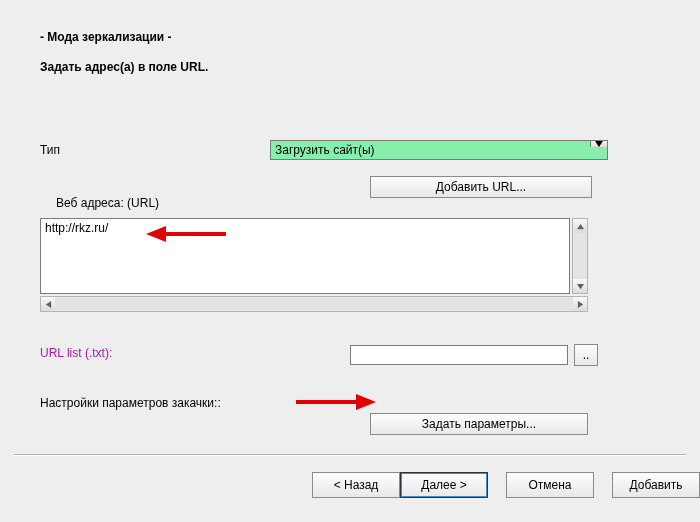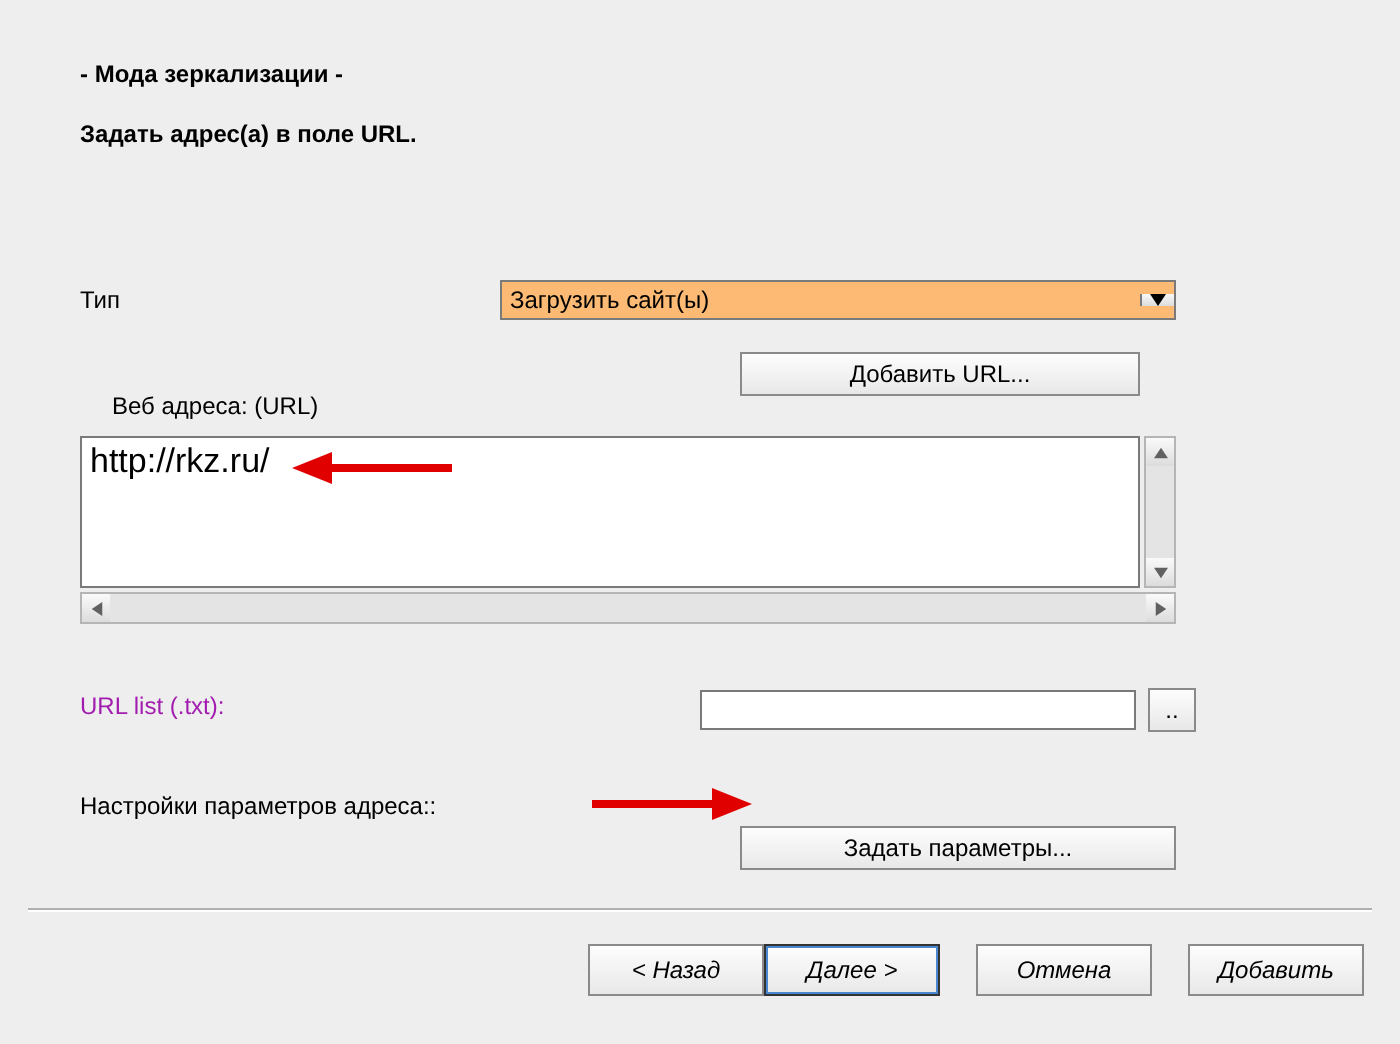--- a/index.html
+++ b/index.html
@@ -30,24 +30,24 @@
   }
   .instruction-line {
     margin-bottom: 40px;
   }
   .label-col {
     width: 210px;
   }
 
   .combo {
     display: flex;
-    align-items: center;
+    align-items: flex-start;
     width: 338px;
     height: 20px;
-    background: #fdba74;
+    background: #86efac;
     border: 1px solid #7a7a7a;
     box-sizing: border-box;
   }
   .combo-text {
     flex: 1;
     padding: 2px 4px;
   }
   .combo-btn {
     width: 16px;
     background: linear-gradient(#f8f8f8,#dcdcdc);
@@ -64,21 +64,21 @@
     justify-content: center;
     height: 22px;
     background: linear-gradient(#fdfdfd,#e8e8e8);
     border: 1px solid #8a8a8a;
     box-sizing: border-box;
     font-family: inherit;
     font-size: 12px;
     padding: 0 14px;
     cursor: default;
   }
-  .btn-add-url { width: 200px; position: absolute; left: 370px; top: 176px;}
+  .btn-add-url { width: 222px; position: absolute; left: 370px; top: 176px;}
   .btn-set-params { width: 218px; position: absolute; left: 370px; top: 392px; margin-top: 21px;}
   .btn-browse {
     width: 22px; height: 20px; padding: 0;
     border: 1px solid #8a8a8a;
     background: linear-gradient(#fdfdfd,#e8e8e8);
     display: inline-flex; align-items: center; justify-content: center;
     font-size: 12px;
   }
 
   .url-area {
@@ -91,21 +91,21 @@
   .url-textarea {
     position: absolute;
     left: 0; top: 0;
     width: 530px;
     height: 76px;
     background: #fff;
     border: 1px solid #7a7a7a;
     box-sizing: border-box;
     padding: 2px 4px;
     font-family: inherit;
-    font-size: 17px;
+    font-size: 12px;
     resize: none;
     outline: none;
   }
   .url-vscroll {
     position: absolute;
     right: 0; top: 0;
     width: 16px; height: 76px;
     background: #e4e4e4;
     border: 1px solid #b5b5b5;
     box-sizing: border-box;
@@ -144,40 +144,38 @@
     border-bottom: 1px solid #fff;
     height: 0;
   }
 
   .nav-btns {
     position: absolute;
     left: 0; right: 0;
     top: 472px;
     display: flex;
     justify-content: flex-end;
-    padding-right: 18px;
     gap: 0;
-    font-style: italic;
   }
   .nav-btns .btn { width: 88px; height: 26px; margin-left: 0; }
   .nav-btns .gap { width: 18px; }
   .btn-default {
     border: 1px solid #333;
     box-shadow: inset 0 0 0 1px #4b86d0;
   }
 
   .arrow {
     position: absolute;
     pointer-events: none;
   }
   .arrow-1 { left: 146px; top: 224px; width: 80px; height: 20px; }
   .arrow-2 { left: 296px; top: 392px; width: 80px; height: 20px; }
 
   
-  .row-type { position: absolute; left: 40px; top: 140px; width: 620px; display:flex; align-items:center;}
+  .row-type { position: absolute; left: 40px; top: 140px; width: 620px; display:flex; align-items:center;gap:20px;}
   .row-weblabel { position: absolute; left: 56px; top: 196px; }
   .row-urllist { position: absolute; left: 40px; top: 346px; width: 620px; display:flex; align-items:center; }
   .row-settings-label { position: absolute; left: 40px; top: 396px; }
   .urllist-right { position:absolute; left: 350px; top: 344px; display:flex; align-items:center; gap:6px;}
 </style>
 </head>
 <body>
 
 <div class="page">
 
@@ -235,21 +233,21 @@
   <div class="row-urllist">
     <div class="label-col disabled-label">URL list (.txt):</div>
   </div>
   <div class="urllist-right">
     <input class="txt-input" type="text" value="" style="">
     <div class="btn-browse">
       <span>..</span>
     </div>
   </div>
 
-  <div class="row-settings-label">Настройки параметров адреса::</div>
+  <div class="row-settings-label">Настройки параметров закачки::</div>
   <div class="btn btn-set-params">
     <span>Задать параметры...</span>
   </div>
 
   <svg class="arrow arrow-1" viewBox="0 0 80 20">
     <line x1="80" y1="10" x2="18" y2="10" stroke="#e00000" stroke-width="4"></line>
     <polygon points="0,10 20,2 20,18" fill="#e00000"></polygon>
   </svg>
   <svg class="arrow arrow-2" viewBox="0 0 80 20">
     <line x1="0" y1="10" x2="62" y2="10" stroke="#e00000" stroke-width="4"></line>

